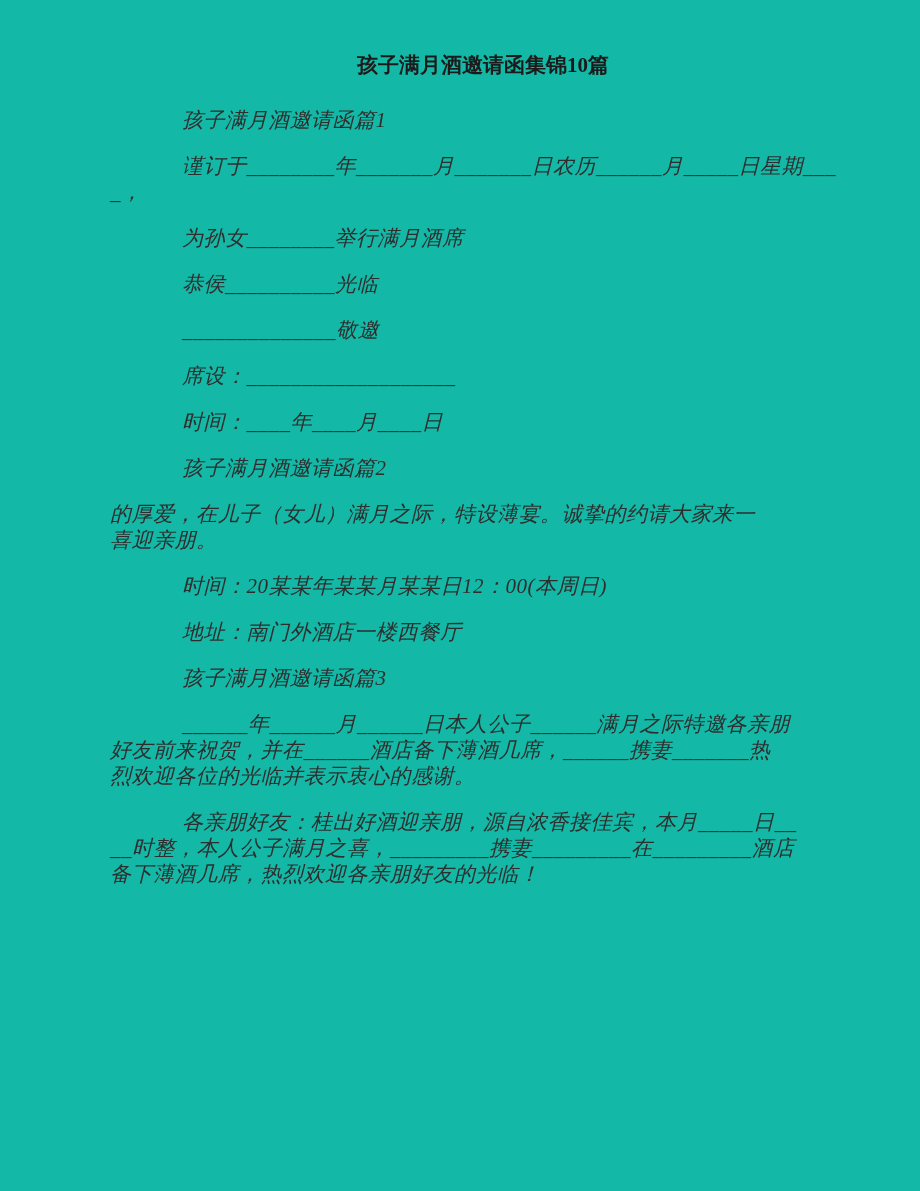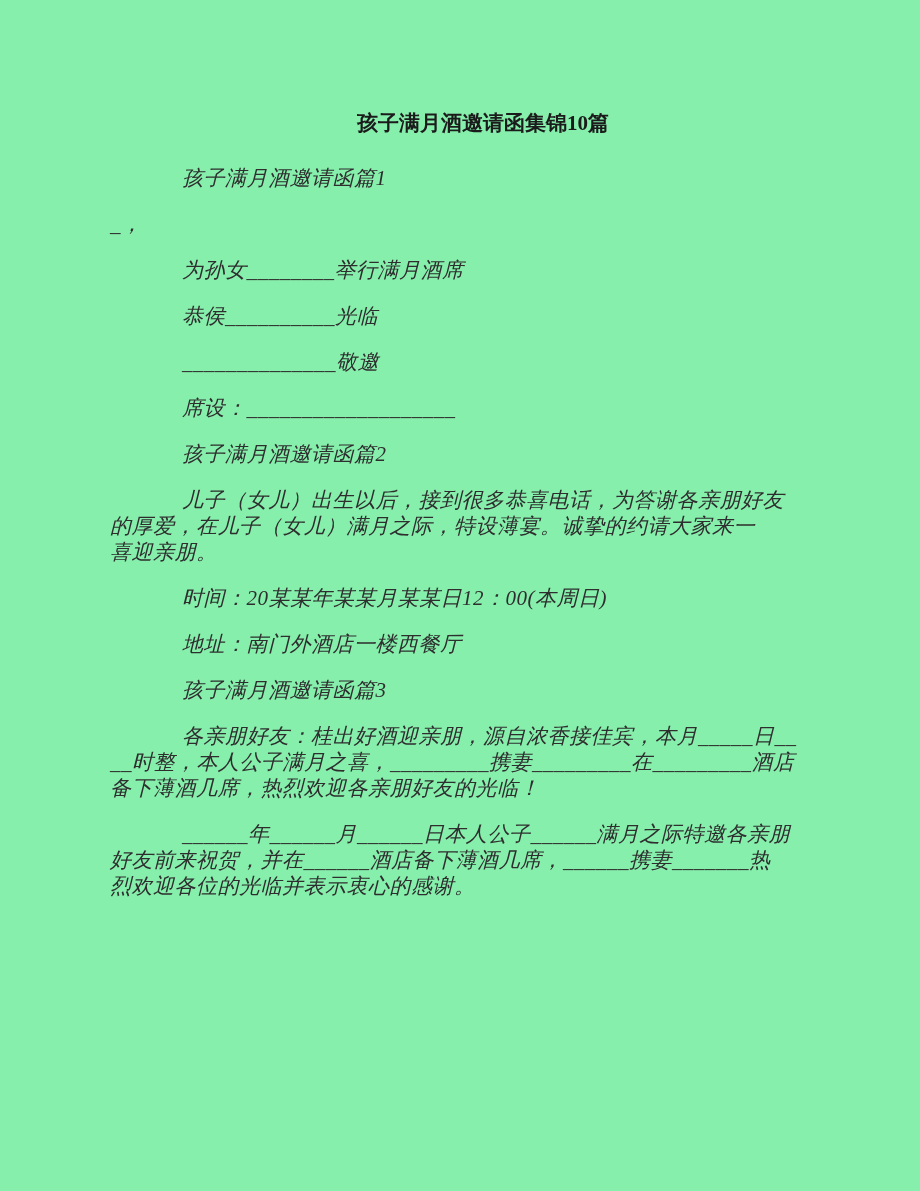--- a/index.html
+++ b/index.html
@@ -5,23 +5,23 @@
   html, body {
     margin: 0;
     padding: 0;
     background: #ffffff;
   }
   .page {
     position: relative;
     width: 920px;
     height: 1191px;
     box-sizing: border-box;
-    background: #86efac;
+    background: #14b8a6;
     overflow: hidden;
-    padding: 110px 110px 0 110px;
+    padding: 52px 110px 0 110px;
     font-family: "Liberation Serif", "DejaVu Serif", serif;
     color: #2e2e2e;
   }
   .doc-title {
     font-size: 21px;
     line-height: 26px;
     font-weight: bold;
     color: #1b1b1b;
     text-align: center;
     margin: 0 0 29px 46px;
@@ -47,68 +47,71 @@
 <div class="page">
 
   <div class="doc-title">孩子满月酒邀请函集锦10篇</div>
 
   <div class="para">
     <div class="line ind">孩子满月酒邀请函篇1</div>
   </div>
 
 
   <div class="para">
+    <div class="line ind">谨订于________年_______月_______日农历______月_____日星期___</div>
     <div class="line">_，</div>
   </div>
 
   <div class="para">
     <div class="line ind">为孙女________举行满月酒席</div>
   </div>
 
   <div class="para">
     <div class="line ind">恭侯__________光临</div>
   </div>
 
   <div class="para">
     <div class="line ind">______________敬邀</div>
   </div>
 
   <div class="para">
     <div class="line ind">席设：___________________</div>
   </div>
 
+  <div class="para">
+    <div class="line ind">时间：____年____月____日</div>
+  </div>
 
   <div class="para">
     <div class="line ind">孩子满月酒邀请函篇2</div>
   </div>
 
   <div class="para">
-    <div class="line ind">儿子（女儿）出生以后，接到很多恭喜电话，为答谢各亲朋好友</div>
     <div class="line">的厚爱，在儿子（女儿）满月之际，特设薄宴。诚挚的约请大家来一</div>
     <div class="line">喜迎亲朋。</div>
   </div>
 
   <div class="para">
     <div class="line ind">时间：20某某年某某月某某日12：00(本周日)</div>
   </div>
 
   <div class="para">
     <div class="line ind">地址：南门外酒店一楼西餐厅</div>
   </div>
 
   <div class="para">
     <div class="line ind">孩子满月酒邀请函篇3</div>
   </div>
 
   <div class="para">
+    <div class="line ind">______年______月______日本人公子______满月之际特邀各亲朋</div>
+    <div class="line">好友前来祝贺，并在______酒店备下薄酒几席，______携妻_______热</div>
+    <div class="line">烈欢迎各位的光临并表示衷心的感谢。</div>
+  </div>
+
+  <div class="para">
     <div class="line ind">各亲朋好友：桂出好酒迎亲朋，源自浓香接佳宾，本月_____日__</div>
     <div class="line">__时整，本人公子满月之喜，_________携妻_________在_________酒店</div>
     <div class="line">备下薄酒几席，热烈欢迎各亲朋好友的光临！</div>
-  </div>
-
-  <div class="para">
-    <div class="line ind">______年______月______日本人公子______满月之际特邀各亲朋</div>
-    <div class="line">好友前来祝贺，并在______酒店备下薄酒几席，______携妻_______热</div>
-    <div class="line">烈欢迎各位的光临并表示衷心的感谢。</div>
   </div>
 
 
 </div>
 
 </body></html>

